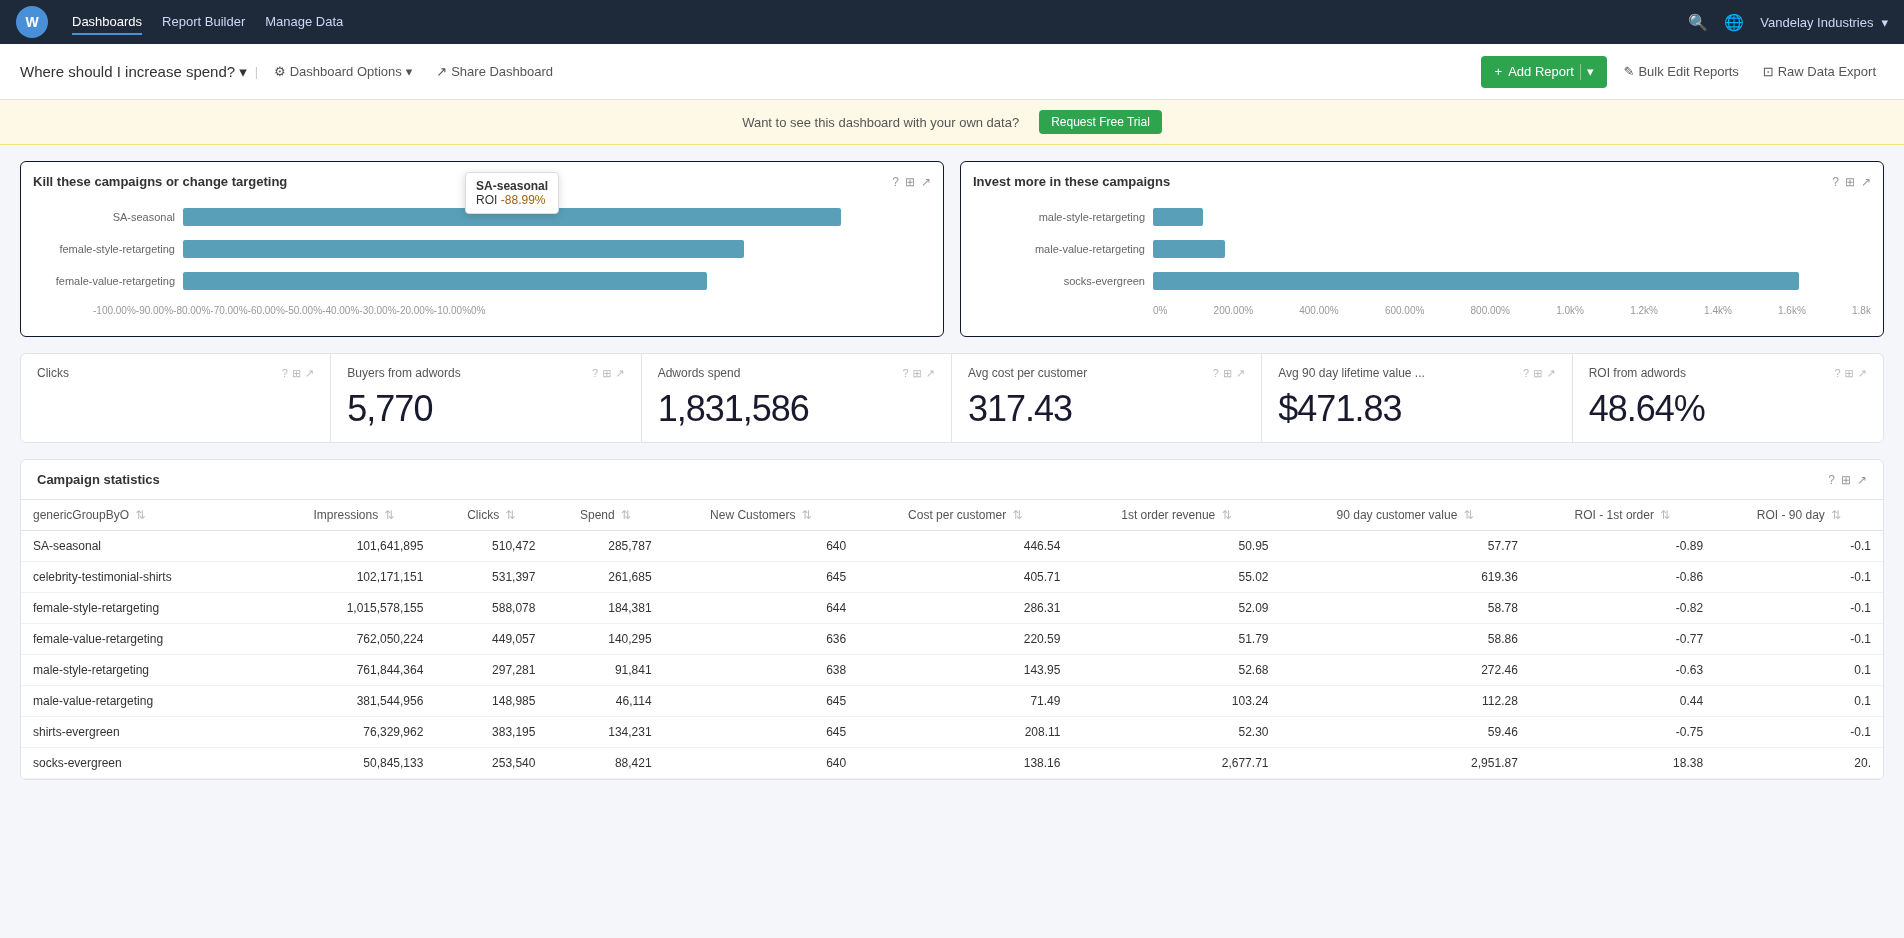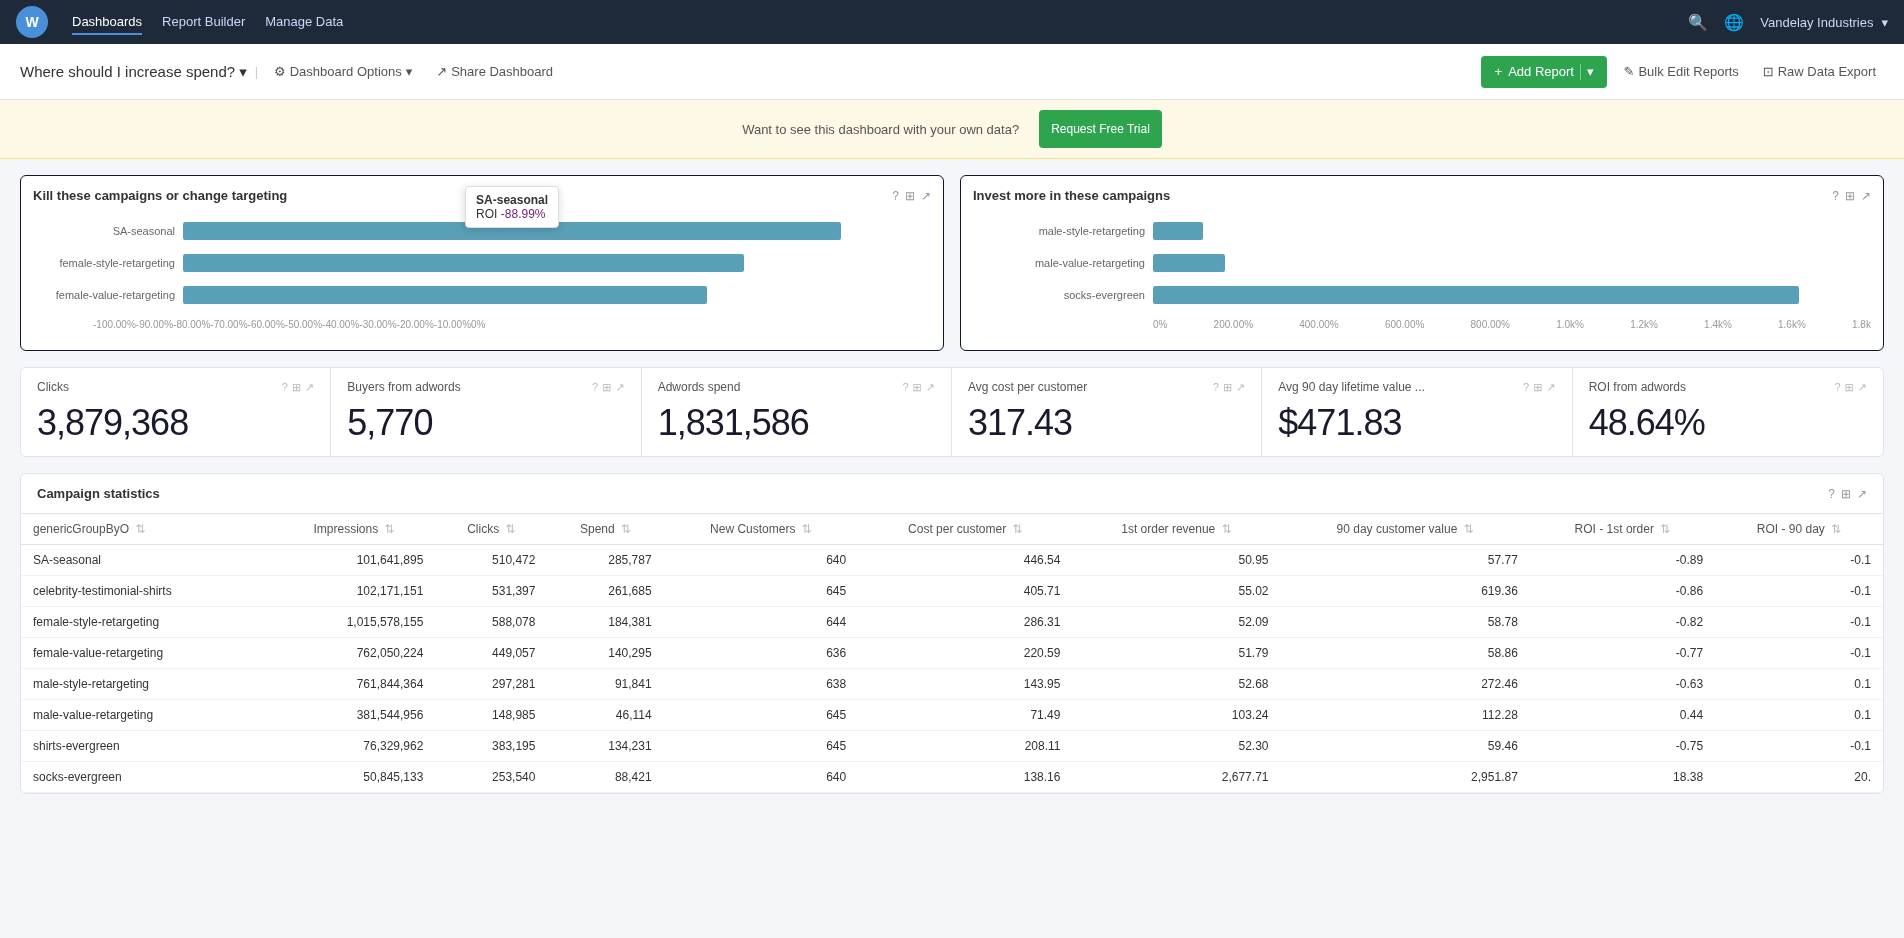--- a/index.html
+++ b/index.html
@@ -63,21 +63,21 @@
       display: flex;
       align-items: center;
       justify-content: center;
       gap: 20px;
     }
     .banner-btn {
       background: #2ea44f;
       color: white;
       border: none;
       border-radius: 4px;
-      padding: 12px 12px;
+      padding: 5px 12px;
       font-size: 12px;
       cursor: pointer;
     }
 
     
     .main { padding: 16px 20px; }
 
     
     .charts-row { display: grid; grid-template-columns: 1fr 1fr; gap: 16px; margin-bottom: 16px; }
     .chart-card {
@@ -113,21 +113,21 @@
       font-size: 12px;
       box-shadow: 0 2px 8px rgba(0,0,0,0.15);
       white-space: nowrap;
       z-index: 10;
       top: -35px;
       left: 50%;
       transform: translateX(-50%);
     }
     .tooltip-name { font-weight: 600; color: #333; }
     .tooltip-value { color: #333; }
-    .tooltip-value .neg { color: #701a75; }
+    .tooltip-value .neg { color: #a16207; }
 
     
     .metrics-row { display: grid; grid-template-columns: repeat(6, 1fr); gap: 0; margin-bottom: 16px; background: white; border-radius: 6px; border: 1px solid #e0e4ea; }
     .metric-card {
       padding: 12px 16px;
       border-right: 1px solid #e0e4ea;
     }
     .metric-card:last-child { border-right: none; }
     .metric-header { display: flex; align-items: center; justify-content: space-between; margin-bottom: 8px; }
     .metric-title { font-size: 12px; color: #555; font-weight: 500; }
@@ -343,21 +343,20 @@
   <div class="metrics-row" id="metrics-container">
   <div class="metric-card">
     <div class="metric-header">
       <span class="metric-title">Clicks</span>
       <div class="metric-icons">
         <span>?</span>
         <span>⊞</span>
         <span>↗</span>
       </div>
     </div>
-    <div class="metric-value">3,879,368</div>
   </div>
       <div class="metric-card">
     <div class="metric-header">
       <span class="metric-title">Buyers from adwords</span>
       <div class="metric-icons">
         <span>?</span>
         <span>⊞</span>
         <span>↗</span>
       </div>
     </div>

